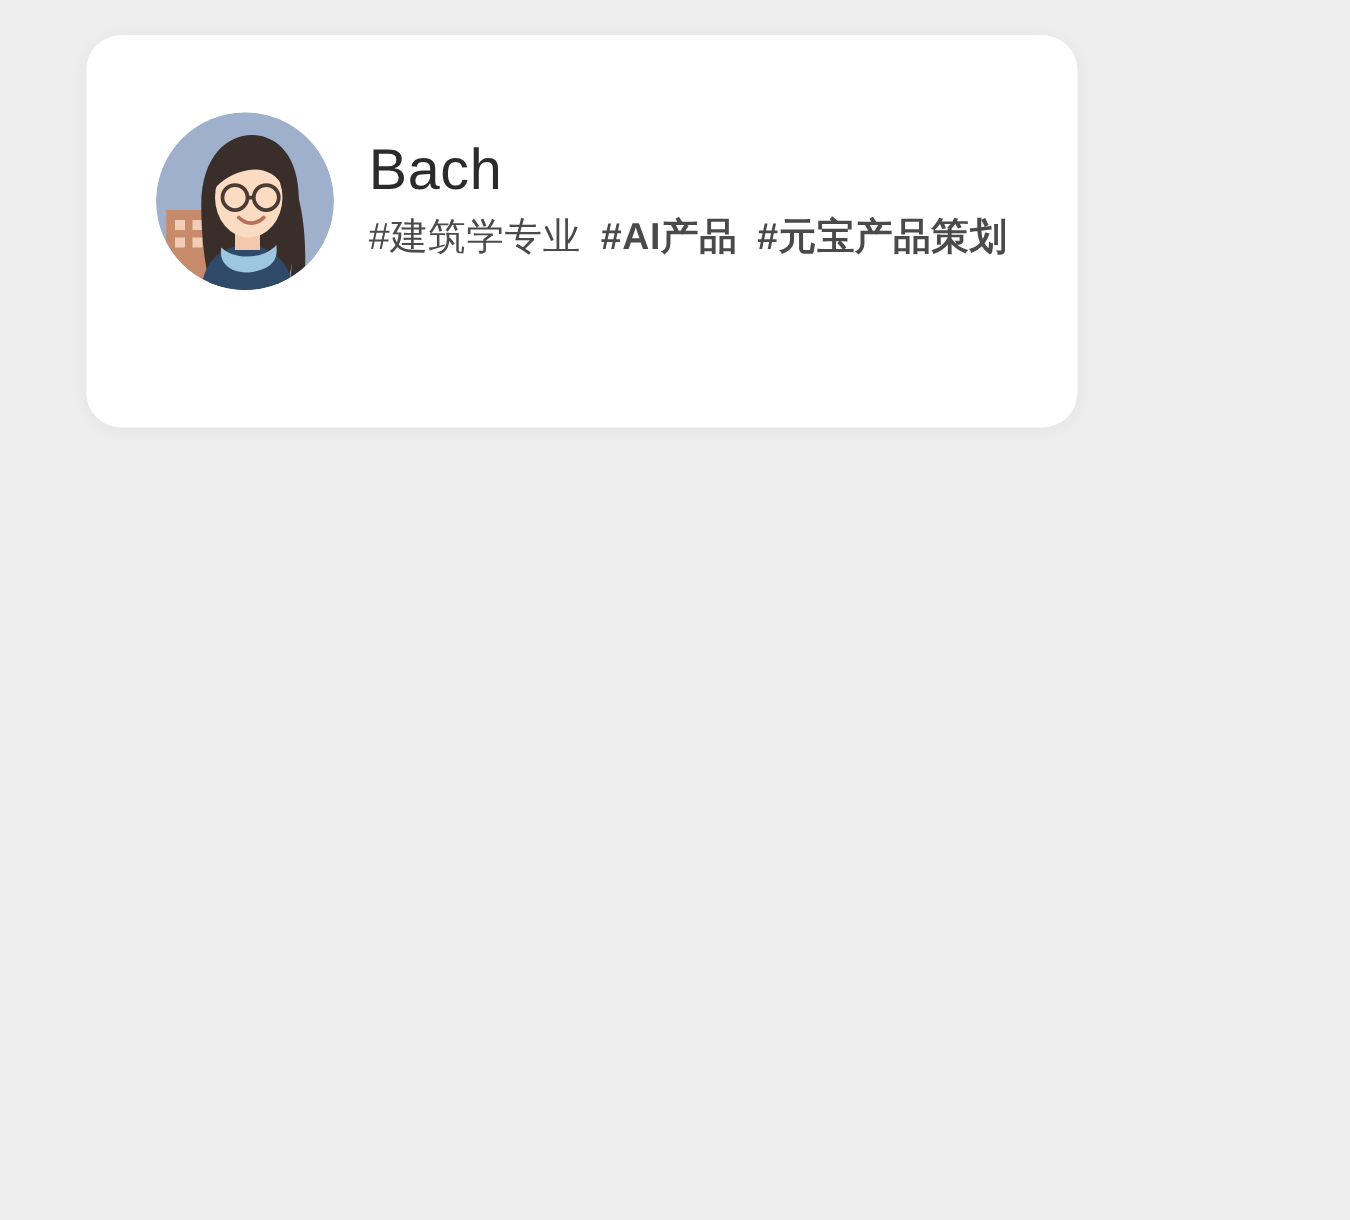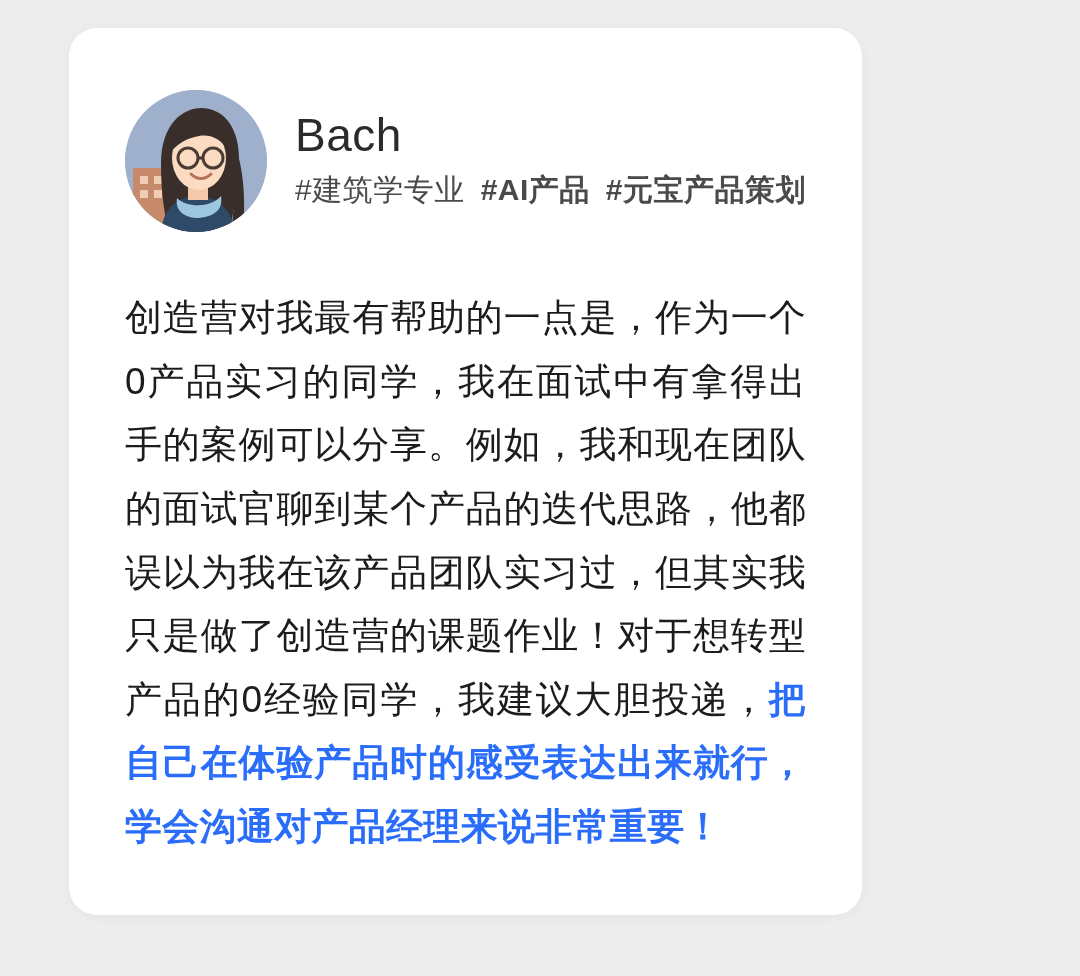--- a/index.html
+++ b/index.html
@@ -142,18 +142,15 @@
 
       <div class="profile-text">
         <div class="name">Bach</div>
         <div class="tags">
           <span class="tag">#建筑学专业</span><span class="tag">#AI产品</span><span class="tag">#元宝产品策划</span>
         </div>
       </div>
 
     </div>
 
-    <div class="body-text">
-      <span>创造营对我最有帮助的一点是，作为一个0产品实习的同学，我在面试中有拿得出手的案例可以分享。例如，我和现在团队的面试官聊到某个产品的迭代思路，他都误以为我在该产品团队实习过，但其实我只是做了创造营的课题作业！对于想转型产品的0经验同学，我建议大胆投递，</span><span class="hl">把自己在体验产品时的感受表达出来就行，学会沟通对产品经理来说非常重要！</span>
-    </div>
 
   </div>
 </div>
 
 </body></html>

